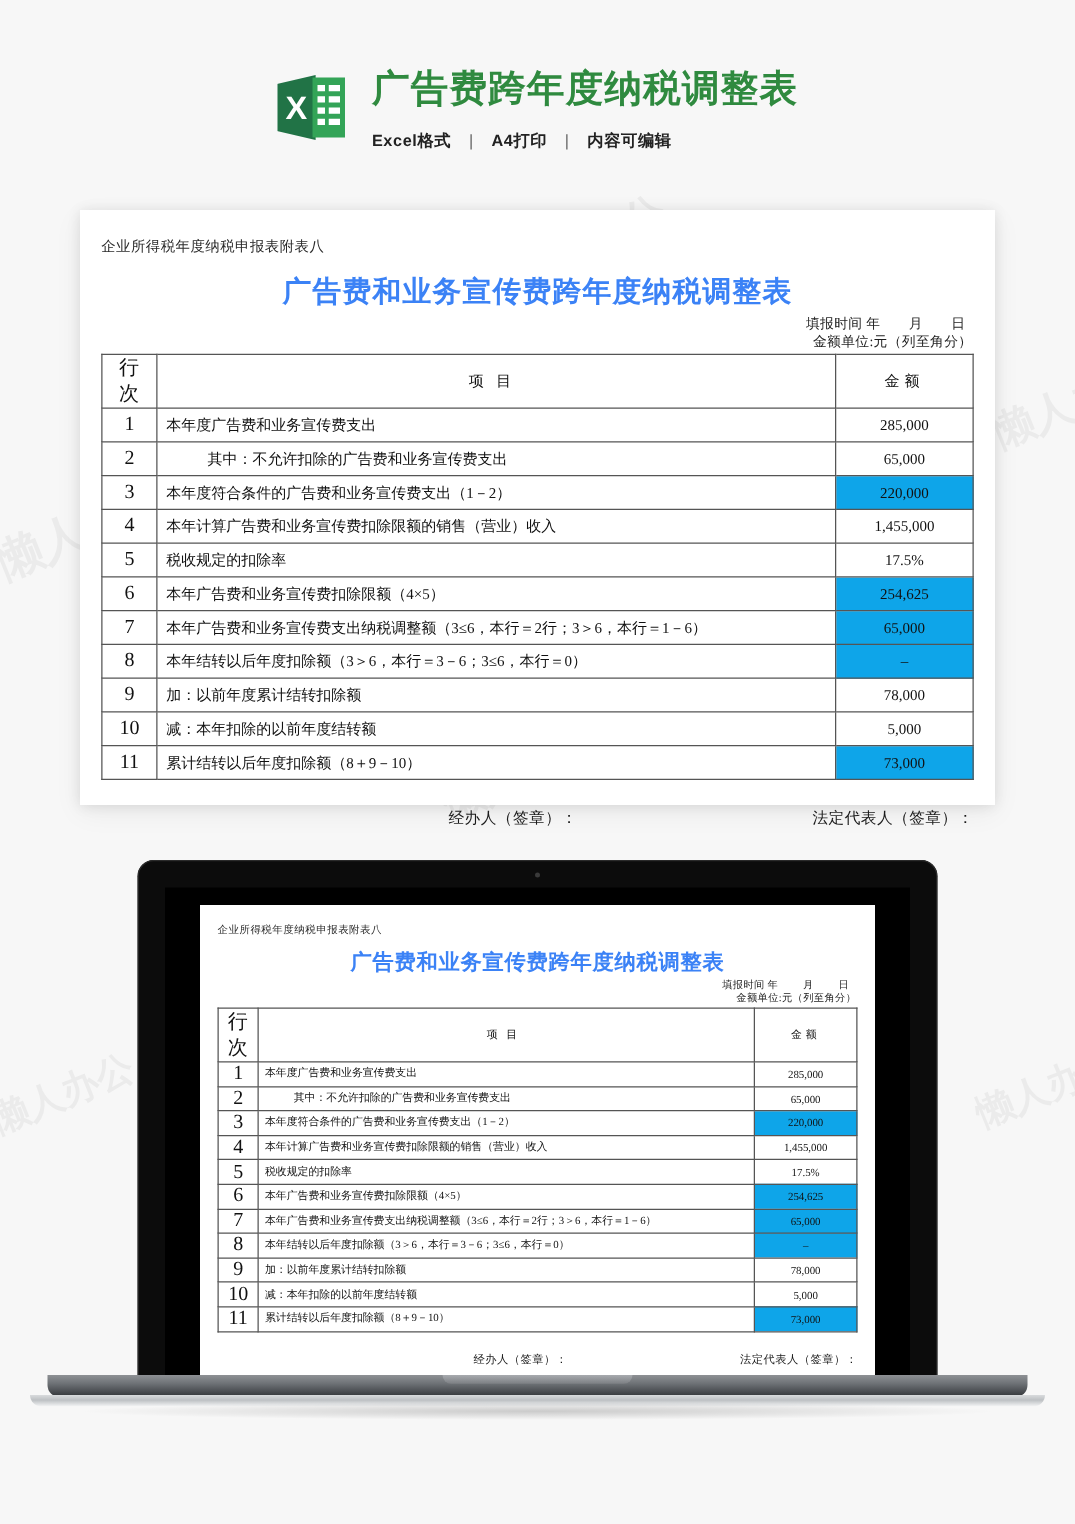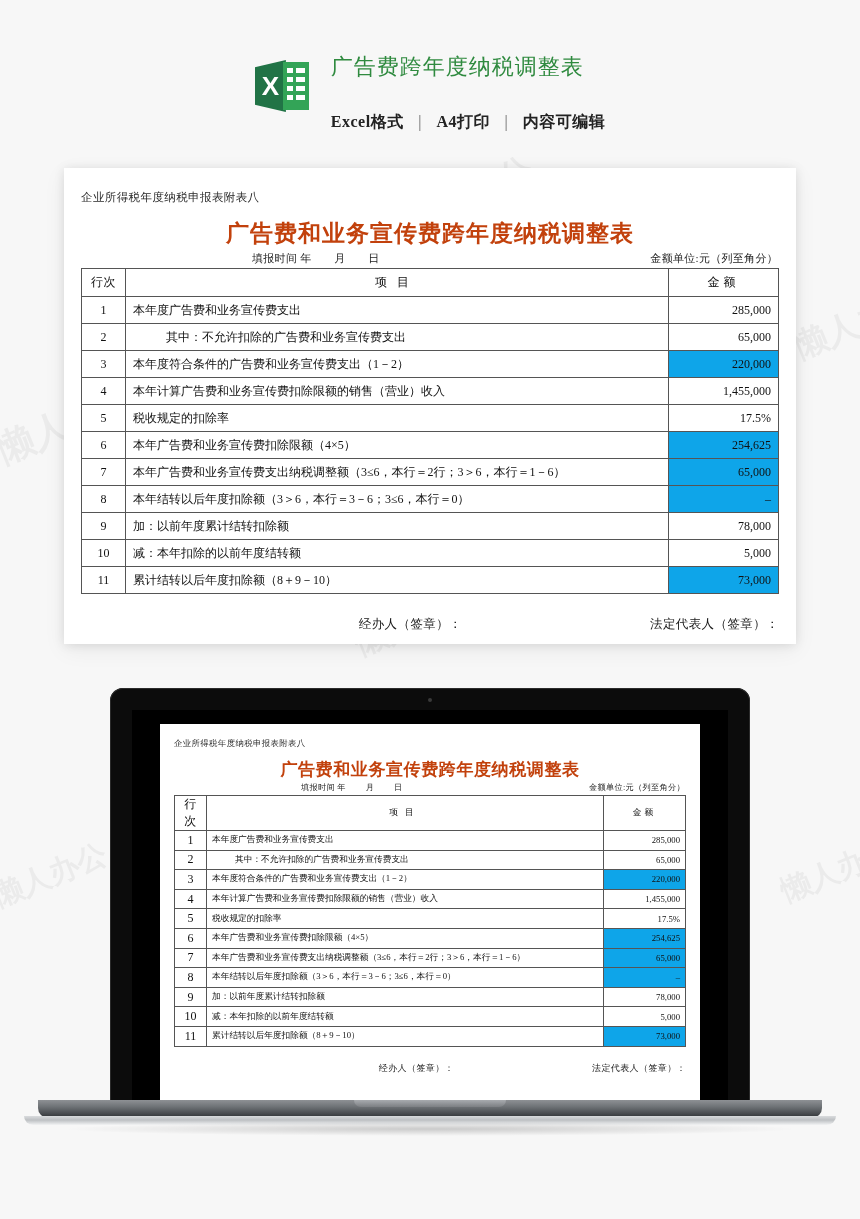--- a/index.html
+++ b/index.html
@@ -73,31 +73,31 @@
     font-family: "Liberation Sans", sans-serif;
     font-weight: 700;
     font-size: 26px;
     line-height: 1;
   }
 
   .header-text { padding-top: 2px; }
   .title-main {
     color: #2f8a3f;
     font-family: "Liberation Sans", sans-serif;
-    font-weight: 400;
-    font-size: 22px;
+    font-weight: 700;
+    font-size: 30px;
     letter-spacing: 1px;
     line-height: 1.2;
   }
   .title-sub {
-    margin-top: 32px;
+    margin-top: 14px;
     color: #222;
-    font-family: Liberation Serif, serif;
+    font-family: Liberation Sans, sans-serif;
     font-weight: 700;
-    font-size: 16px;
+    font-size: 13px;
     letter-spacing: 0.5px;
   }
   .title-sub .sep { color: #666; font-weight: 400; padding: 0 10px; }
 
   
   .doc-card {
     position: absolute;
     left: 64px; top: 168px;
     width: 732px; height: 476px;
     background: #fff;
@@ -113,54 +113,55 @@
     margin-left: 0px;
     margin-top: 2px;
   }
 
   .doc-title {
     text-align: center;
     font-size: 23px;
     font-weight: 700;
     letter-spacing: 1px;
     margin-top: 13px;
-    color: #c2410c;
+    color: #3b82f6;
   }
 
   .meta-row {
     display: flex;
     justify-content: space-between;
     align-items: flex-end;
     font-size: 11px;
     color: #1d1d1d;
     margin-top: 2px;
     padding: 0 1px 2px 1px;
     letter-spacing: 0.3px;
+    flex-direction: column;
   }
   .meta-left { padding-left: 170px; }
   .meta-left .sp { letter-spacing: 6px; }
 
   
   table.fin {
     width: 100%;
     border-collapse: collapse;
     table-layout: fixed;
     font-size: 12px;
     color: #111;
   }
   table.fin td, table.fin th {
     border: 1px solid #555;
     height: 27px;
     padding: 0 7px;
     font-weight: 400;
     vertical-align: middle;
   }
-  .c-no    { width: 44px;  text-align: center; font-size: 12px; }
+  .c-no    { width: 44px;  text-align: center; font-size: 16px; }
   .c-item  { text-align: left; }
-  .c-amt   { width: 110px; text-align: right; font-family: "Liberation Serif", serif; }
+  .c-amt   { width: 110px; text-align: center; font-family: "Liberation Serif", serif; }
 
   table.fin thead td { text-align: center; height: 28px; letter-spacing: 0.5px; }
   .hdr-item span { letter-spacing: 10px; }
   .hdr-amt span  { letter-spacing: 4px; font-family: Liberation Mono, monospace; }
 
   td.shaded { background: #0ea5e9; font-weight: 700; }
   .indent { padding-left: 40px !important; }
 
   .sign-row {
     display: flex;

